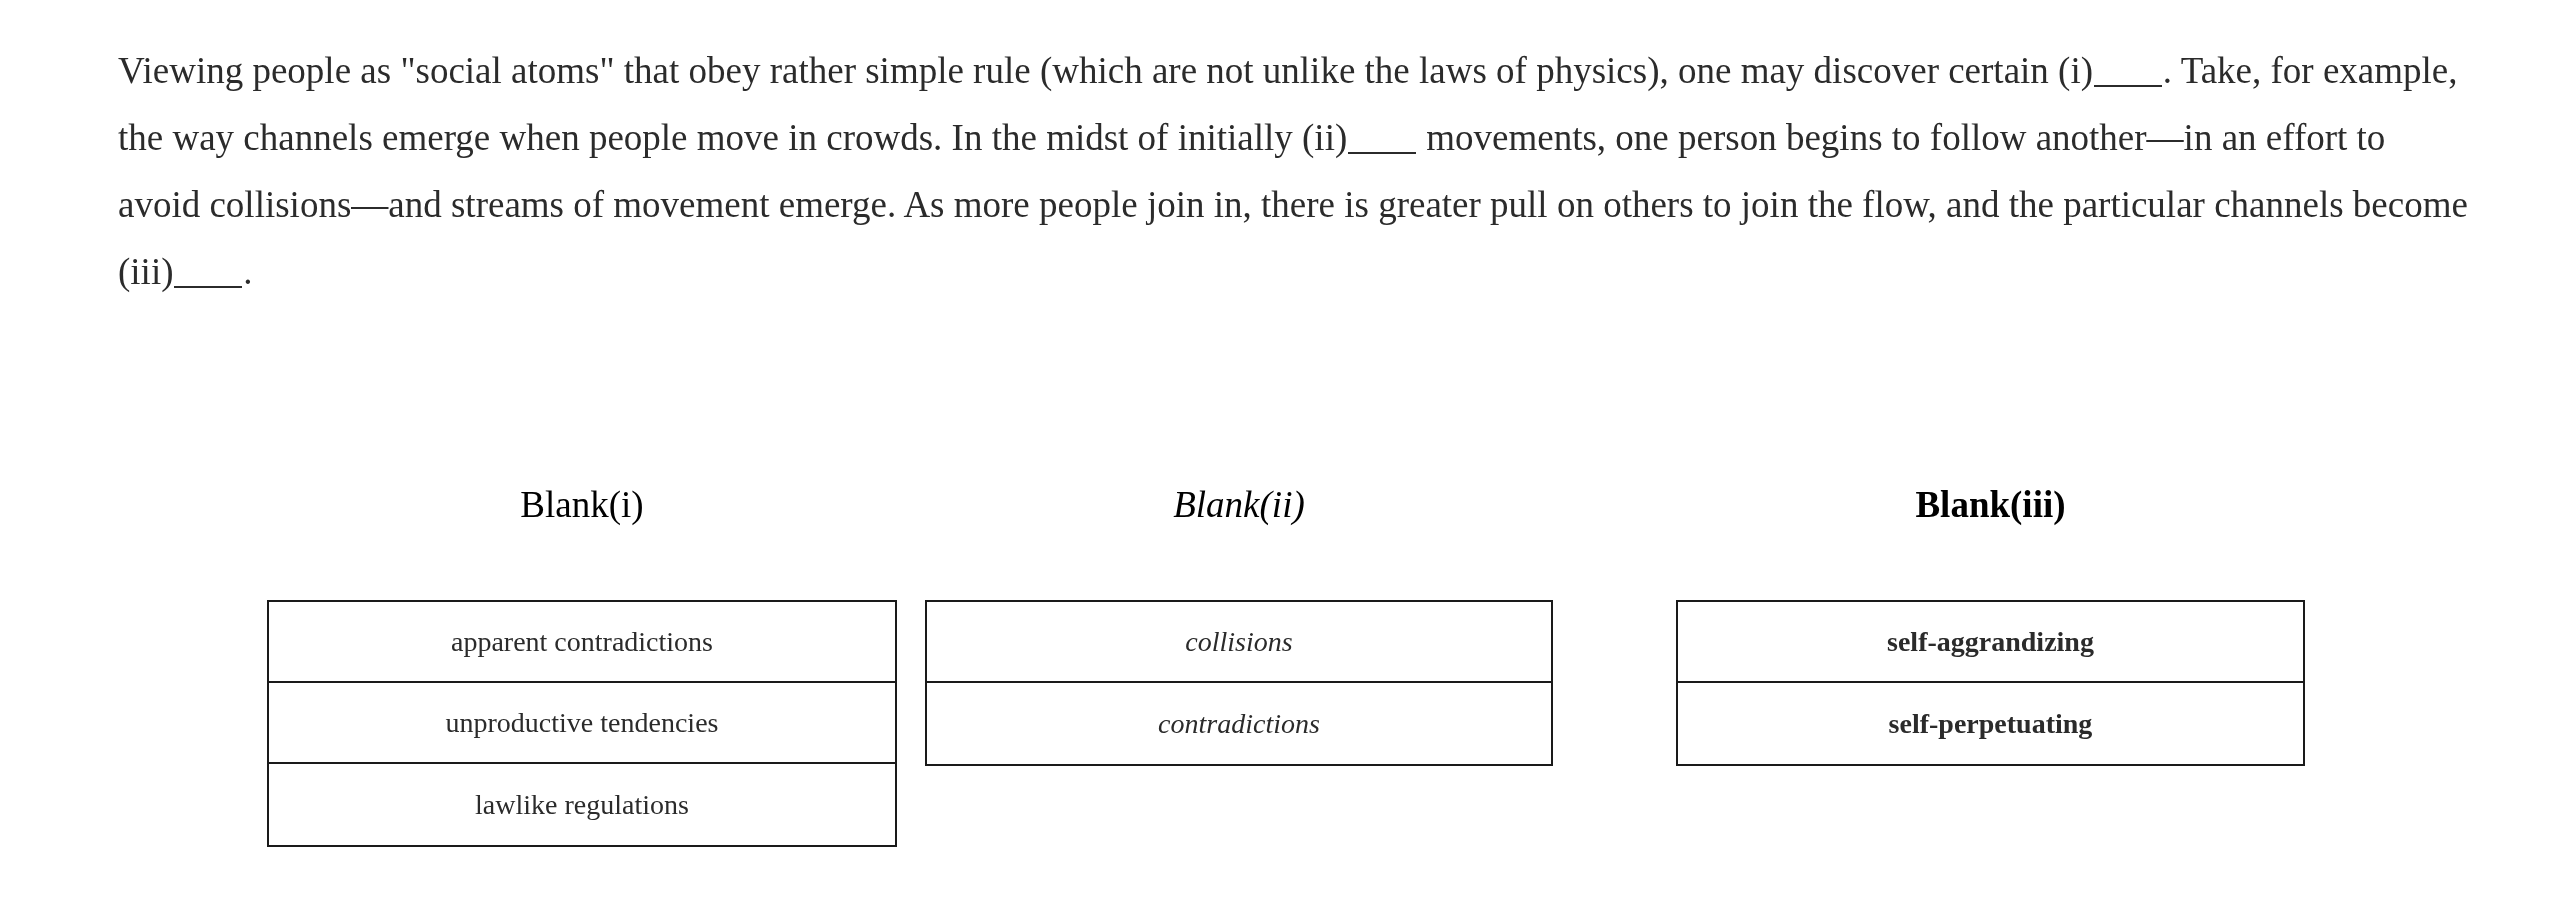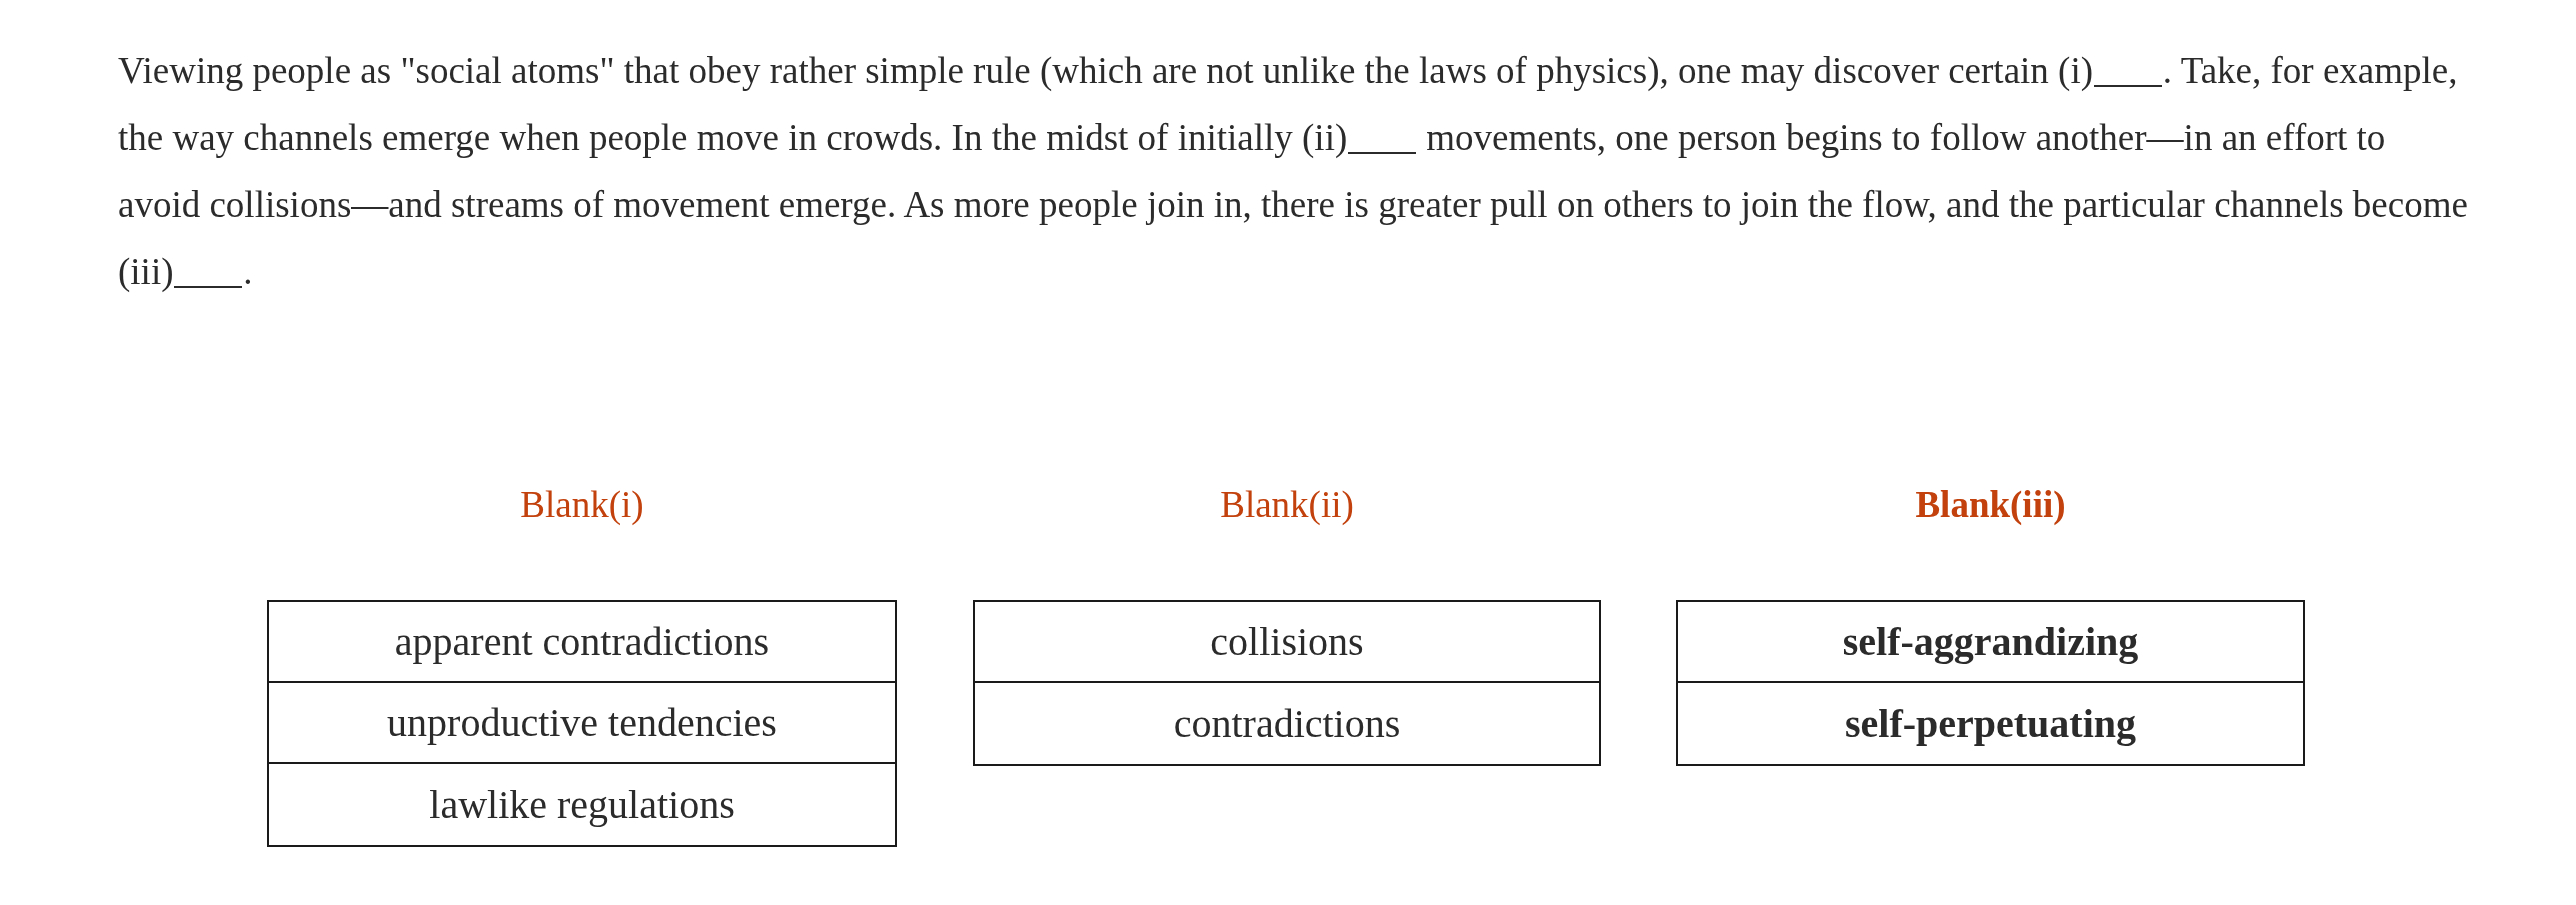--- a/index.html
+++ b/index.html
@@ -44,44 +44,44 @@
     left: 0;
     top: 485px;
     width: 2576px;
     height: 386px;
   }
   .blank-group {
     position: absolute;
     top: 0;
   }
   .blank-group.g0 { left: 267px;  width: 630px; }
-  .blank-group.g1 { left: 973px; width: 628px; }
+  .blank-group.g1 { left: 925px; width: 628px; font-style: italic; }
   .blank-group.g2 { left: 1676px; width: 629px; font-weight: bold; }
 
   .group-header {
     text-align: center;
     font-size: 37px;
     line-height: 40px;
-    color: #c2410c;
+    color: #000000;
     margin: 0 0 0 0;
     height: 44px;
   }
 
   .choice-box {
     margin-top: 71px;
     border: 2.8px solid #1a1a1a;
     background: #ffffff;
     box-sizing: border-box;
   }
   .choice-row {
     height: 81px;
     display: flex;
     align-items: center;
     justify-content: center;
-    font-size: 40px;
+    font-size: 28px;
     color: #2b2b2b;
     box-sizing: border-box;
     border-bottom: 2.8px solid #1a1a1a;
     background: #ffffff;
     text-align: center;
     user-select: none;
   }
   .choice-row:last-child {
     border-bottom: none;
     text-align: right;

